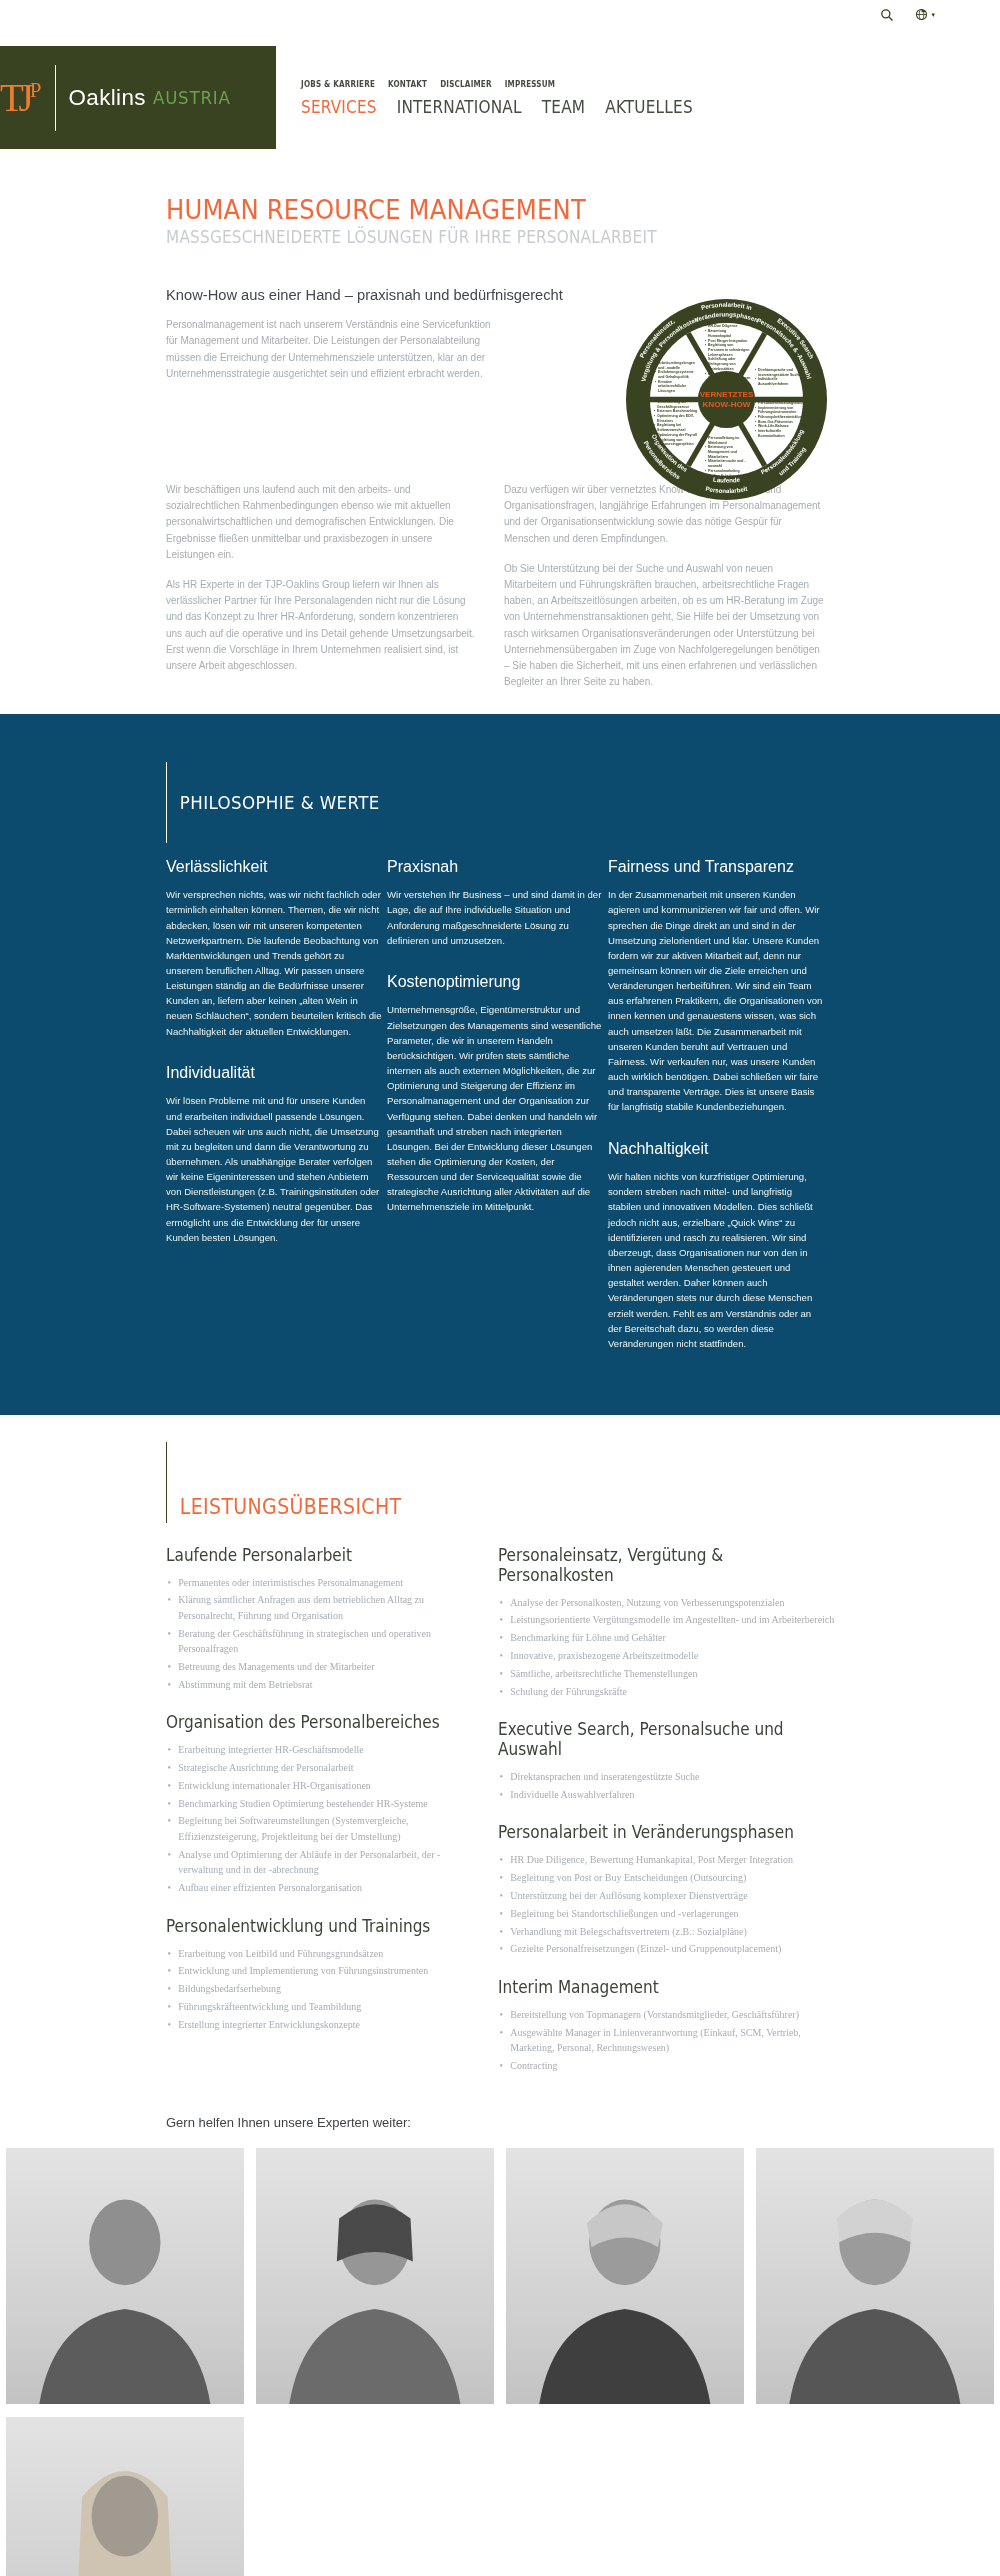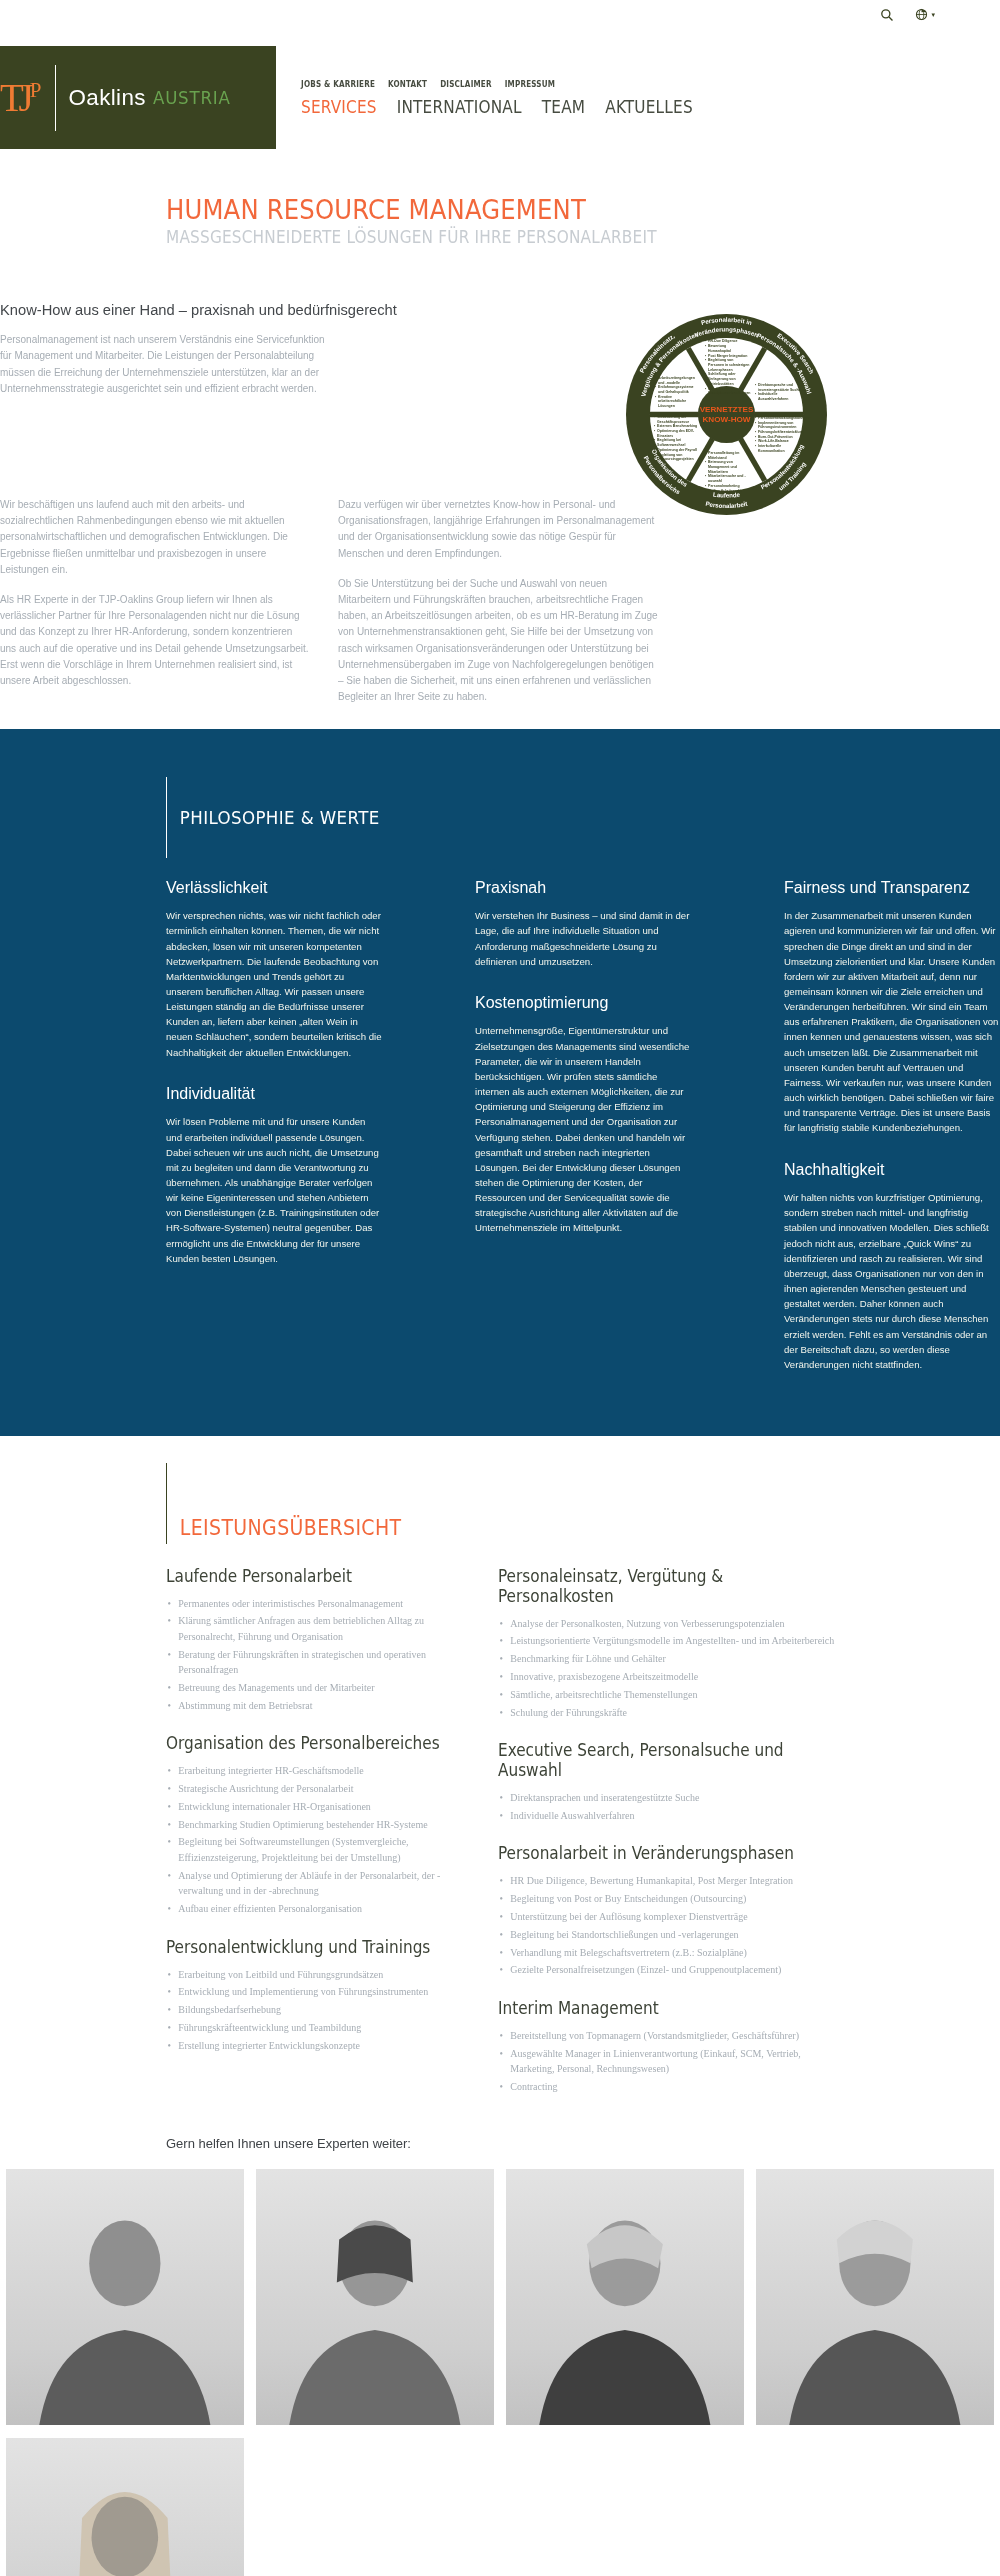--- a/index.html
+++ b/index.html
@@ -33,39 +33,39 @@
   .nav-primary { display:flex; gap:20px; margin-top:7.7px; }
   .nav-primary span { font-size:17px; color:#474c41; cursor:pointer; letter-spacing:0.2px; }
   .nav-primary span.active { color:#f2683b; }
 
   
   .hero { padding: 45px 0 0 166px; }
   .hero h1 { font-size:27px; font-weight:500; color:#f2683b; letter-spacing:0.2px; }
   .hero h2 { font-size:17px; font-weight:400; color:#c7ccd1; margin-top:2.3px; letter-spacing:0.2px; }
 
   
-  .intro { position:relative; margin-top:55px; }
+  .intro { position:relative; margin-top:40px; padding-left:166px; }
   .intro h3 { font-size:14.7px; font-weight:500; color:#43474b; margin-bottom:14px; }
   .intro .lead { width:327px; font-size:10px; line-height:1.62; color:#a6adb4; }
   .wheel-wrap { position:absolute; left:626px; top:11.6px; width:201px; height:201px; }
   .seg { position:absolute; list-style:none; font-size:3.5px; line-height:1.35; color:#3a4321; font-weight:bold; }
   .seg li { padding-left:3.1px; position:relative; }
   .seg li::before { content:"•"; position:absolute; left:0; }
   .two-col { display:flex; gap:28px; margin-top:100px; }
   .two-col .col { width:310px; }
   .two-col .col.right { width:324px; }
   .two-col p { font-size:10px; line-height:1.62; color:#a6adb4; margin-bottom:14px; }
 
   
   .philosophy { background:#0c4a6e; margin-top:9.3px; min-height:600px; padding:48px 0 39px 0; }
   .sec-head { display:flex; align-items:center; margin-left:166px; height:81px; }
   .sec-head .vline { width:0.8px; height:81px; margin-right:13px; }
   .philosophy .vline { background:#fff; }
   .philosophy h2 { color:#fff; font-size:18.5px; font-weight:400; letter-spacing:0.4px; }
-  .phil-cols { display:flex; gap:14px; margin:21px 0 0 166px;justify-content:space-between; }
+  .phil-cols { display:flex; gap:5px; margin:15px 0 0 166px; }
   .phil-col { width:216px; }
   .phil-col h4 { color:#fff; font-size:16px; font-weight:400; margin:0 0 11.6px; }
   .phil-col h4 + p { margin-bottom:25px; }
   .phil-col p { color:#f3f5ec; font-size:9.6px; line-height:1.58; }
 
   
   .services { padding-top:27px; }
   .services .vline { background:#3a4321; }
   .services h2 { color:#f2683b; font-size:21px; font-weight:400; letter-spacing:0.4px;margin-top:48px; }
   .svc-cols { display:flex; gap:17px; margin:21.6px 0 0 166px; }
@@ -262,21 +262,21 @@
   <div class="sec-head">
     <div class="vline"></div>
     <h2 class="cond">LEISTUNGSÜBERSICHT</h2>
   </div>
   <div class="svc-cols">
     <div class="svc-col">
       <h4 class="cond">Laufende Personalarbeit</h4>
       <ul class="svc">
           <li>Permanentes oder interimistisches Personalmanagement</li>
           <li>Klärung sämtlicher Anfragen aus dem betrieblichen Alltag zu Personalrecht, Führung und Organisation</li>
-          <li>Beratung der Führungskräften in strategischen und operativen Personalfragen</li>
+          <li>Beratung der Geschäftsführung in strategischen und operativen Personalfragen</li>
           <li>Betreuung des Managements und der Mitarbeiter</li>
           <li>Abstimmung mit dem Betriebsrat</li>
         </ul>
       <h4 class="cond">Organisation des Personalbereiches</h4>
       <ul class="svc">
           <li>Erarbeitung integrierter HR-Geschäftsmodelle</li>
           <li>Strategische Ausrichtung der Personalarbeit</li>
           <li>Entwicklung internationaler HR-Organisationen</li>
           <li>Benchmarking Studien Optimierung bestehender HR-Systeme</li>
           <li>Begleitung bei Softwareumstellungen (Systemvergleiche, Effizienzsteigerung, Projektleitung bei der Umstellung)</li>

